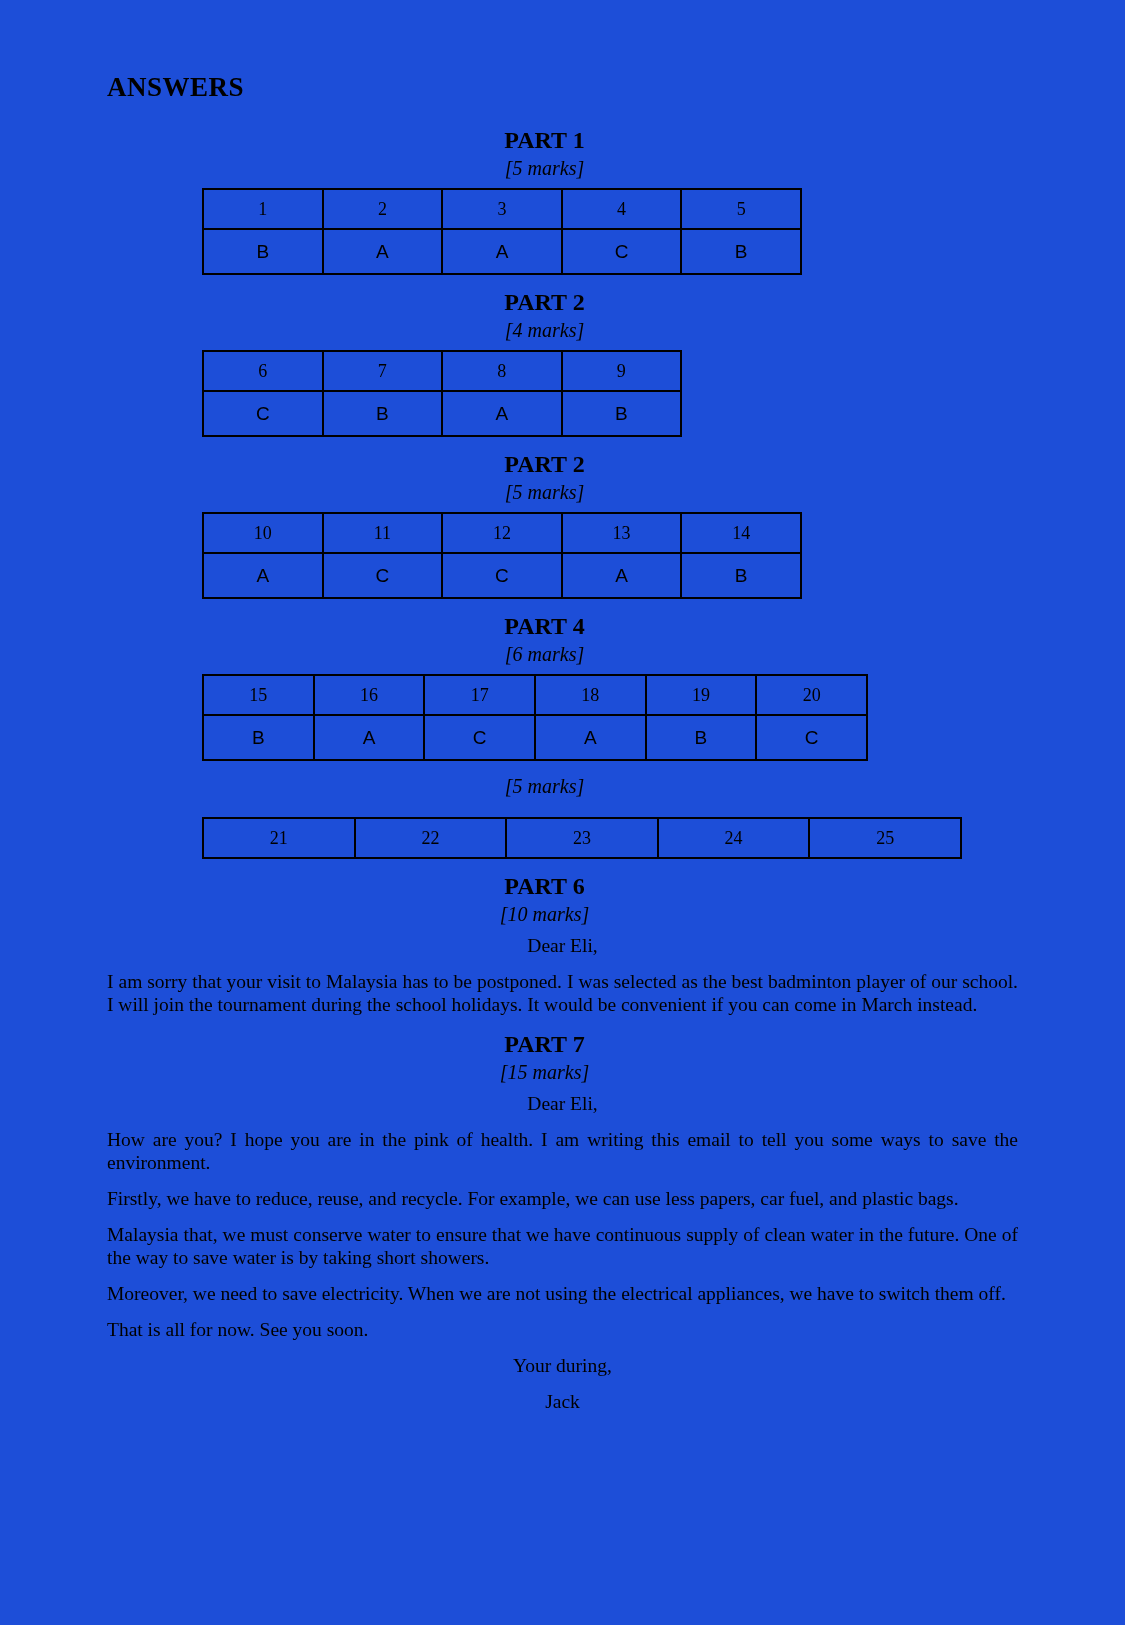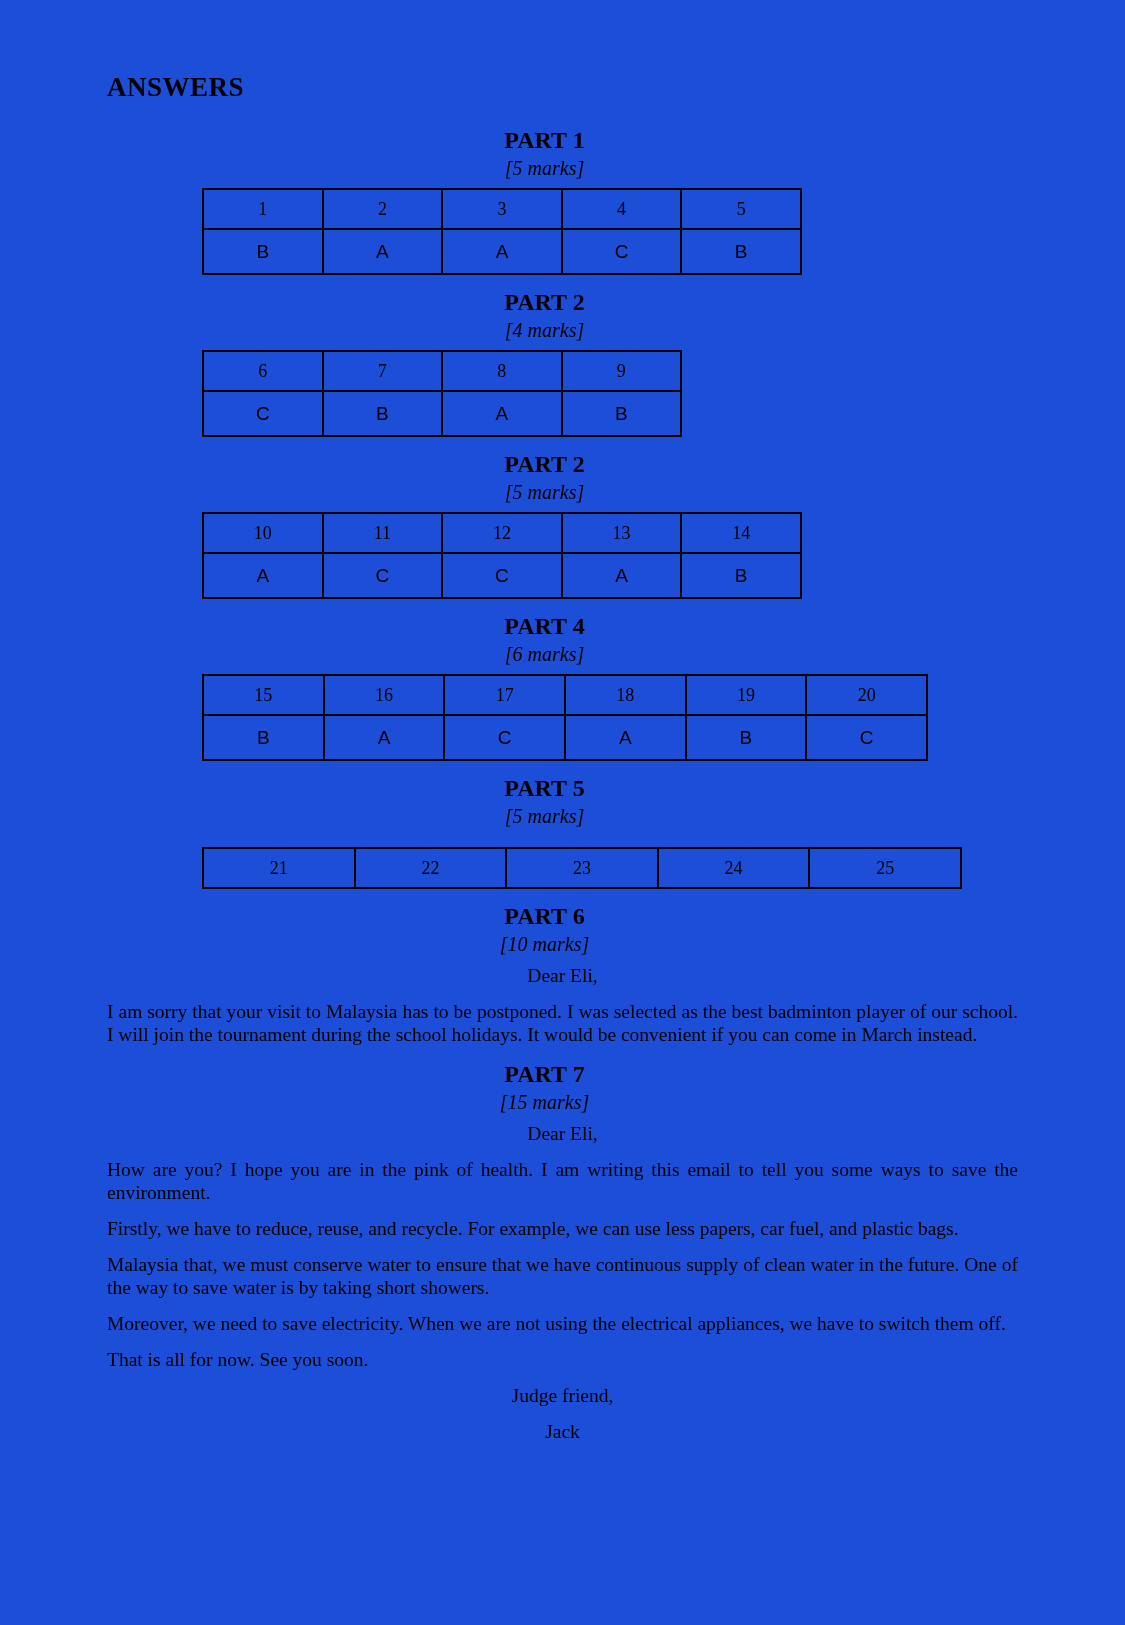--- a/index.html
+++ b/index.html
@@ -50,21 +50,21 @@
     font-family: "Liberation Serif", "DejaVu Serif", serif;
   }
   tr.ans-row td {
     height: 41px;
     font-size: 19px;
     font-family: "Liberation Sans", "DejaVu Sans", sans-serif;
   }
   table.t1 { width: 600px; }
   table.t2 { width: 480px; }
   table.t3 { width: 600px; padding-left: 47px; }
-  table.t4 { width: 726px; padding-left: 24px; }
+  table.t4 { width: 666px; padding-left: 24px; }
   table.t5 { width: 760px; margin-top: 18px; }
   .letter p {
     font-size: 19.5px;
     line-height: 23px;
     margin: 0 0 13px 0;
     text-align: justify;
     width: 911px;
   }
   .letter p.salutation, .letter p.closing, .letter p.signature { text-align: center; }
 </style>
@@ -170,21 +170,20 @@
         <td>A</td>
         <td>B</td>
         <td>C</td>
       </tr>
     </tbody>
       </table>
   </section>
 
   <section>
     <div class="part-head-wrap">
-      <h2 class="part-heading">PART 5</h2>
       <div class="part-marks">[5 marks]</div>
     </div>
     <table class="answer-table t5">
       <tbody>
           <tr class="num-row">
         <td>21</td>
         <td>22</td>
         <td>23</td>
         <td>24</td>
         <td>25</td>
@@ -206,17 +205,17 @@
     <div class="part-head-wrap">
       <h2 class="part-heading">PART 7</h2>
       <div class="part-marks">[15 marks]</div>
     </div>
     <p class="salutation">Dear Eli,</p>
     <p>How are you? I hope you are in the pink of health. I am writing this email to tell you some ways to save the environment.</p>
     <p>Firstly, we have to reduce, reuse, and recycle. For example, we can use less papers, car fuel, and plastic bags.</p>
     <p>Malaysia that, we must conserve water to ensure that we have continuous supply of clean water in the future. One of the way to save water is by taking short showers.</p>
     <p>Moreover, we need to save electricity. When we are not using the electrical appliances, we have to switch them off.</p>
     <p>That is all for now. See you soon.</p>
-    <p class="closing">Judge friend,</p>
+    <p class="closing">Your during,</p>
     <p class="signature">Jack</p>
   </section>
 
 </div>
 
 </body></html>

